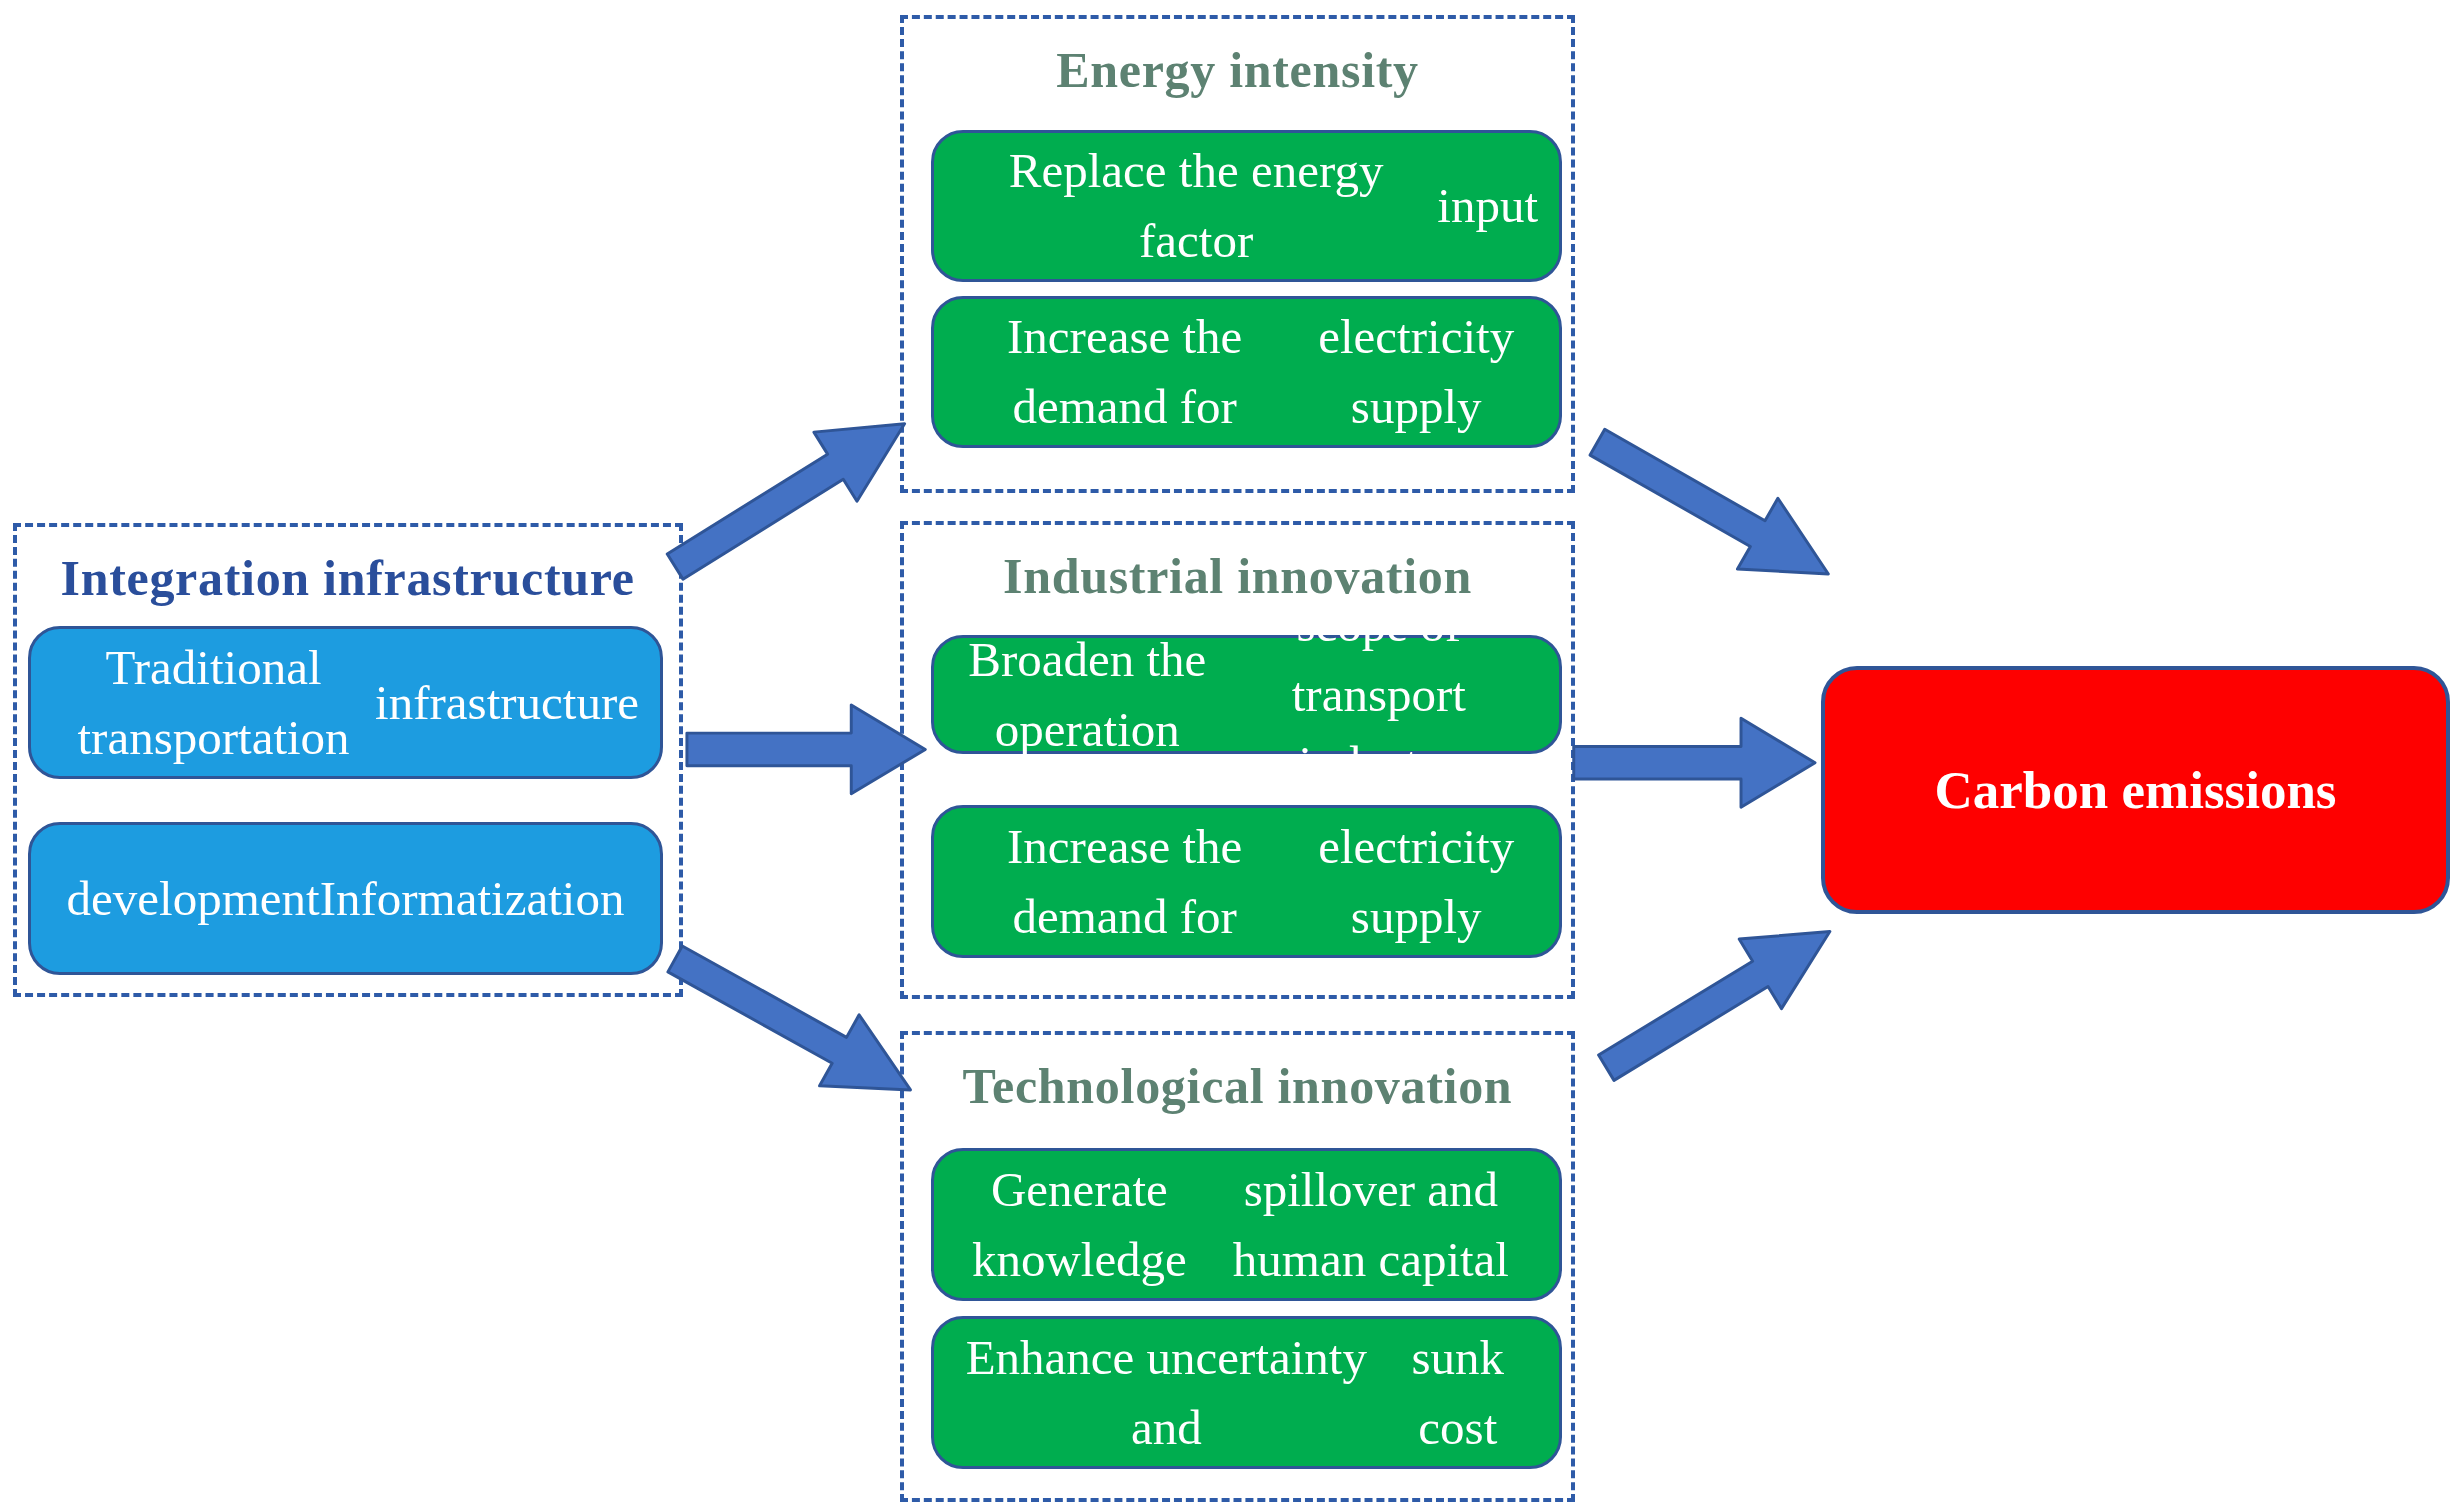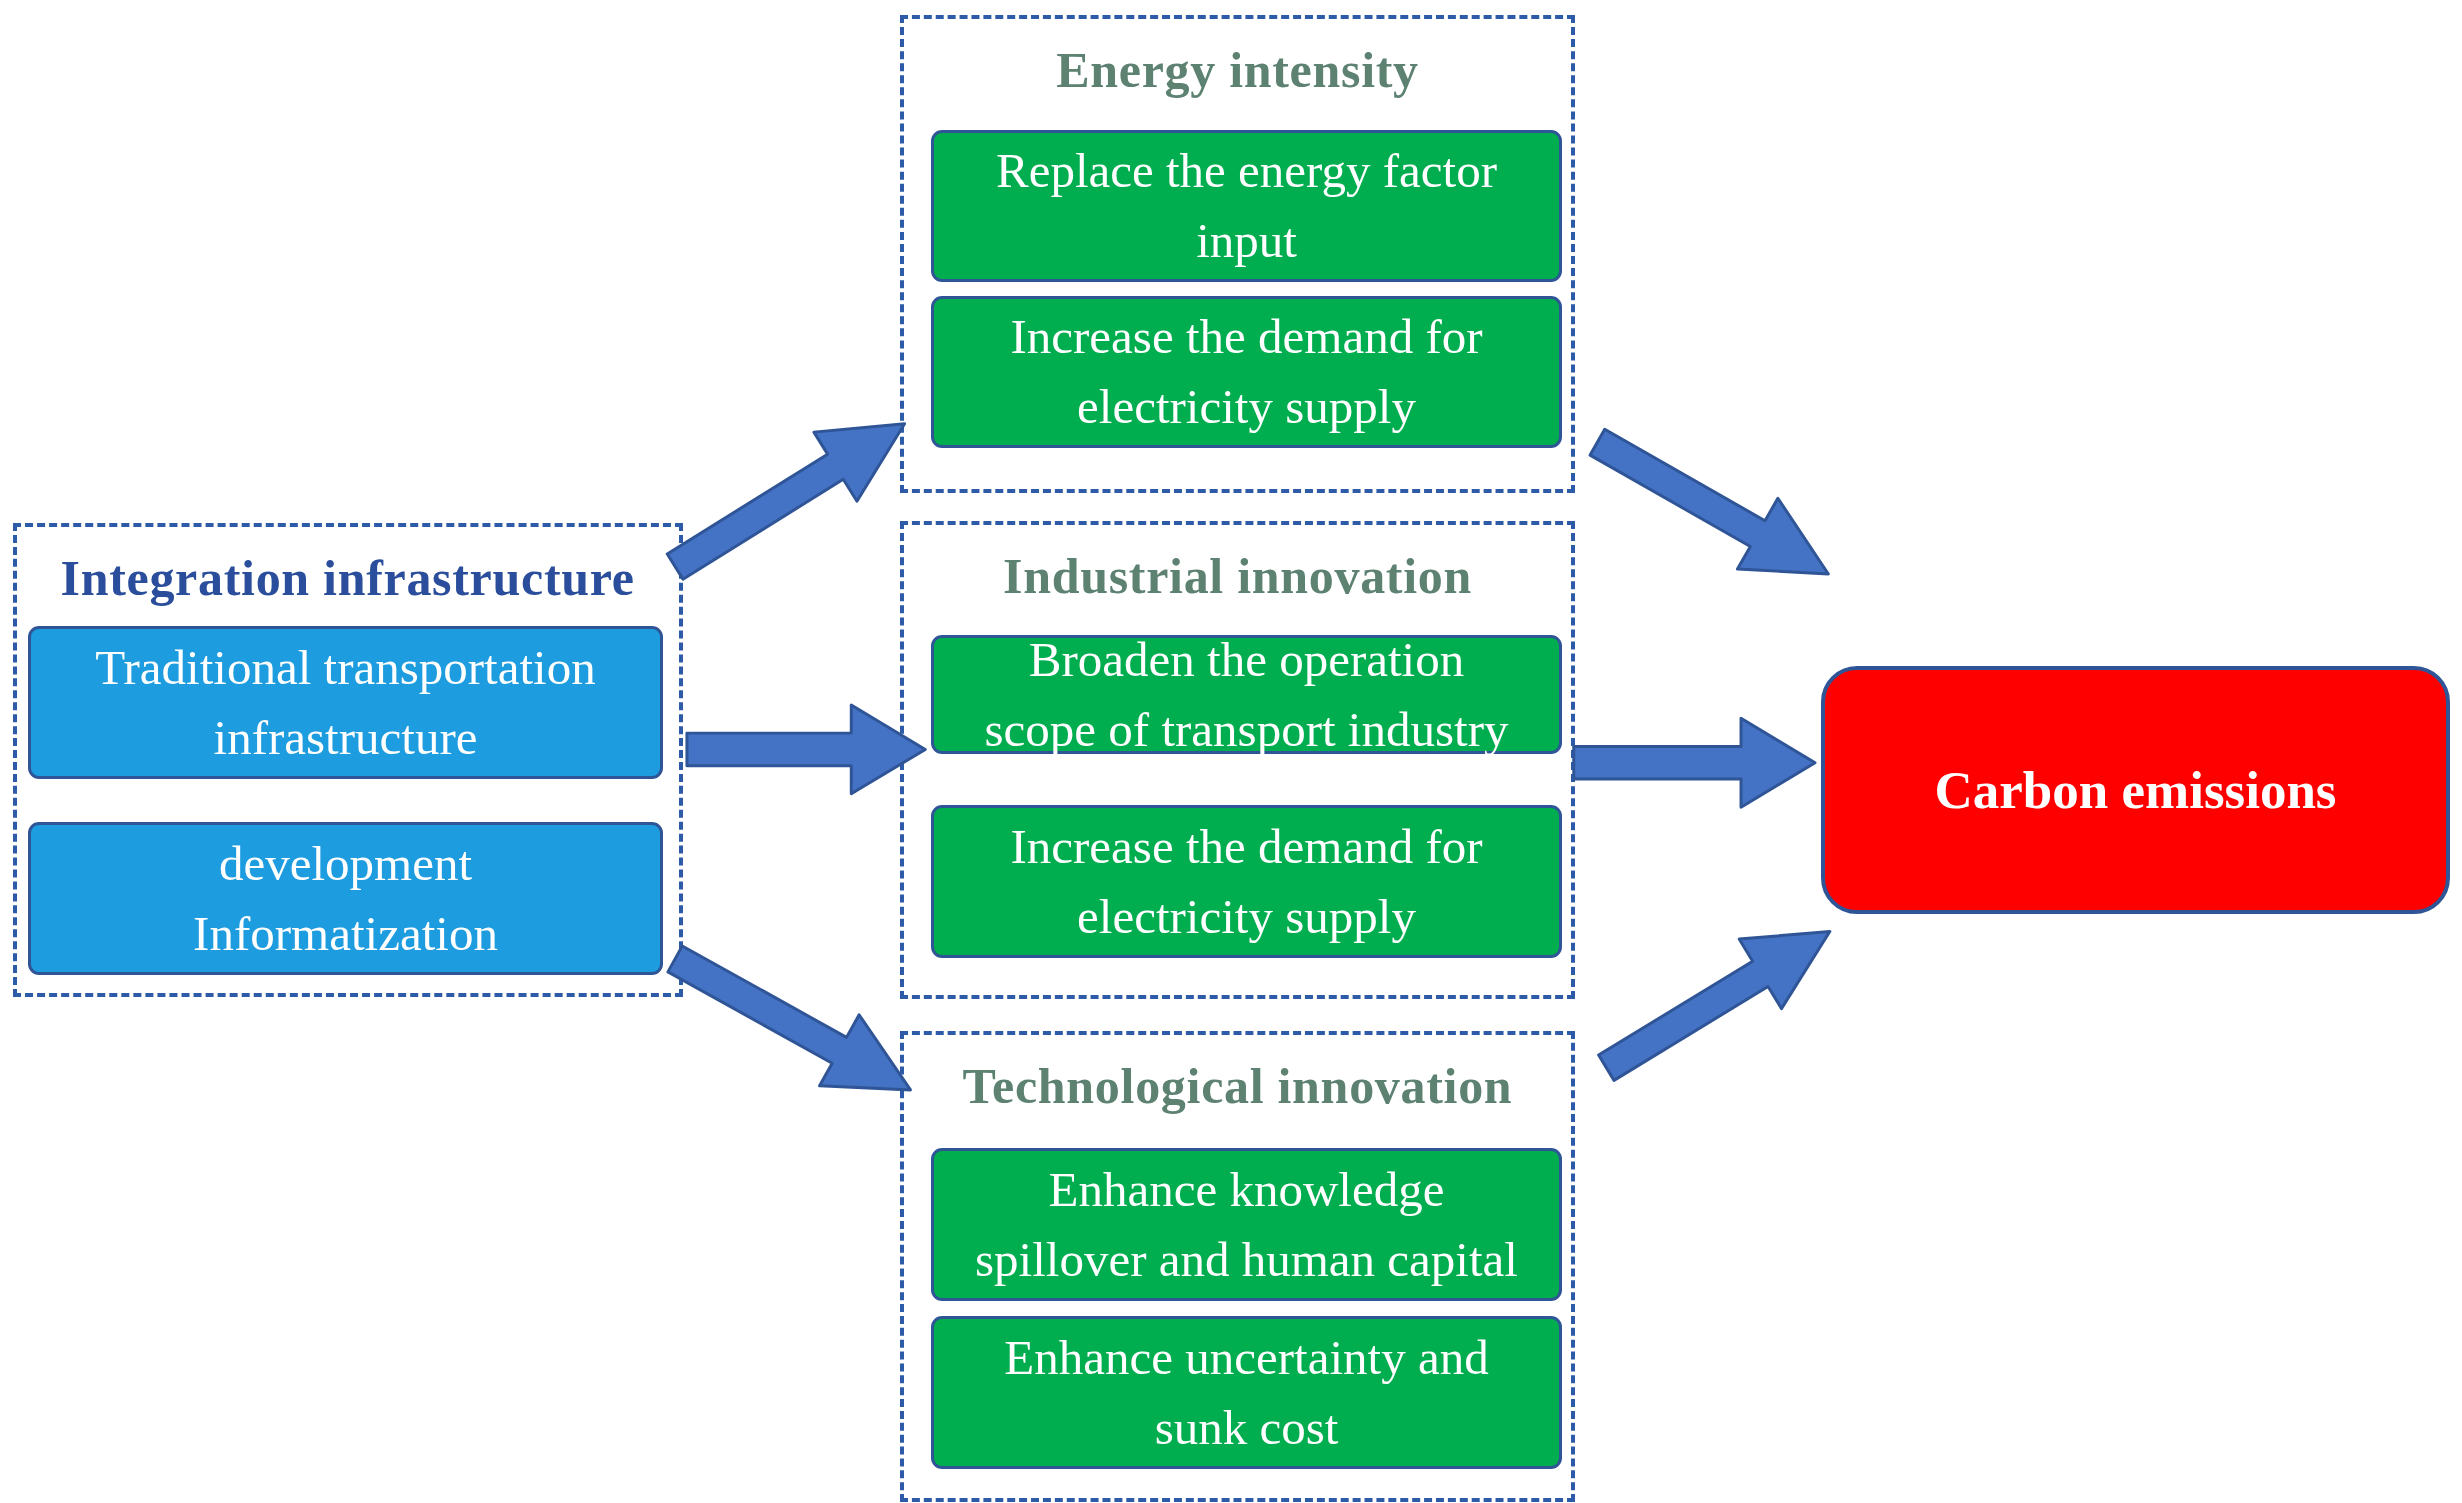--- a/index.html
+++ b/index.html
@@ -14,22 +14,22 @@
   }
   .group-title{
     text-align:center;font-weight:bold;font-size:50px;margin-top:22px;
     letter-spacing:0.7px;
   }
   .title-navy{color:var(--navy-title,#2a4e9b);}
   .title-sage{color:var(--sage-title,#5d8272);}
   .node{
     position:absolute;box-sizing:border-box;
     border:3.7px solid var(--box-border,#2f5597);
-    border-radius:11px;color:#ffffff;
-    display:flex;flex-direction:column;align-items:center;justify-content:center;
+    border-radius:32px;color:#ffffff;
+    display:flex;flex-direction:row;align-items:center;justify-content:center;
     text-align:center;font-size:49px;line-height:1.42;padding:0 21px;
   }
   .node .line{display:block;}
   .node-blue{background:var(--azure-fill,#1d9ce0);}
   .node-green{background:var(--green-fill,#00ad4f);}
   .outcome{
     position:absolute;left:1821px;top:666px;width:629px;height:248px;
     background:var(--red-fill,#fe0000);
     border:4.4px solid var(--box-border,#2f5597);
     border-radius:36px;box-sizing:border-box;
@@ -79,21 +79,21 @@
 </div>
 <div class="node node-green" style="left:931px;top:805px;width:631px;height:153px;">
   <span class="line">Increase the demand for</span>
   <span class="line">electricity supply</span>
 </div>
 
 <div class="group" style="left:900px;top:1031px;width:675px;height:471px;">
   <div class="group-title title-sage">Technological innovation</div>
 </div>
 <div class="node node-green" style="left:931px;top:1148px;width:631px;height:153px;">
-  <span class="line">Enhance knowledge</span>
+  <span class="line">Generate knowledge</span>
   <span class="line">spillover and human capital</span>
 </div>
 <div class="node node-green" style="left:931px;top:1316px;width:631px;height:153px;">
   <span class="line">Enhance uncertainty and</span>
   <span class="line">sunk cost</span>
 </div>
 
 <div class="outcome">
   <span>Carbon emissions</span>
 </div>

